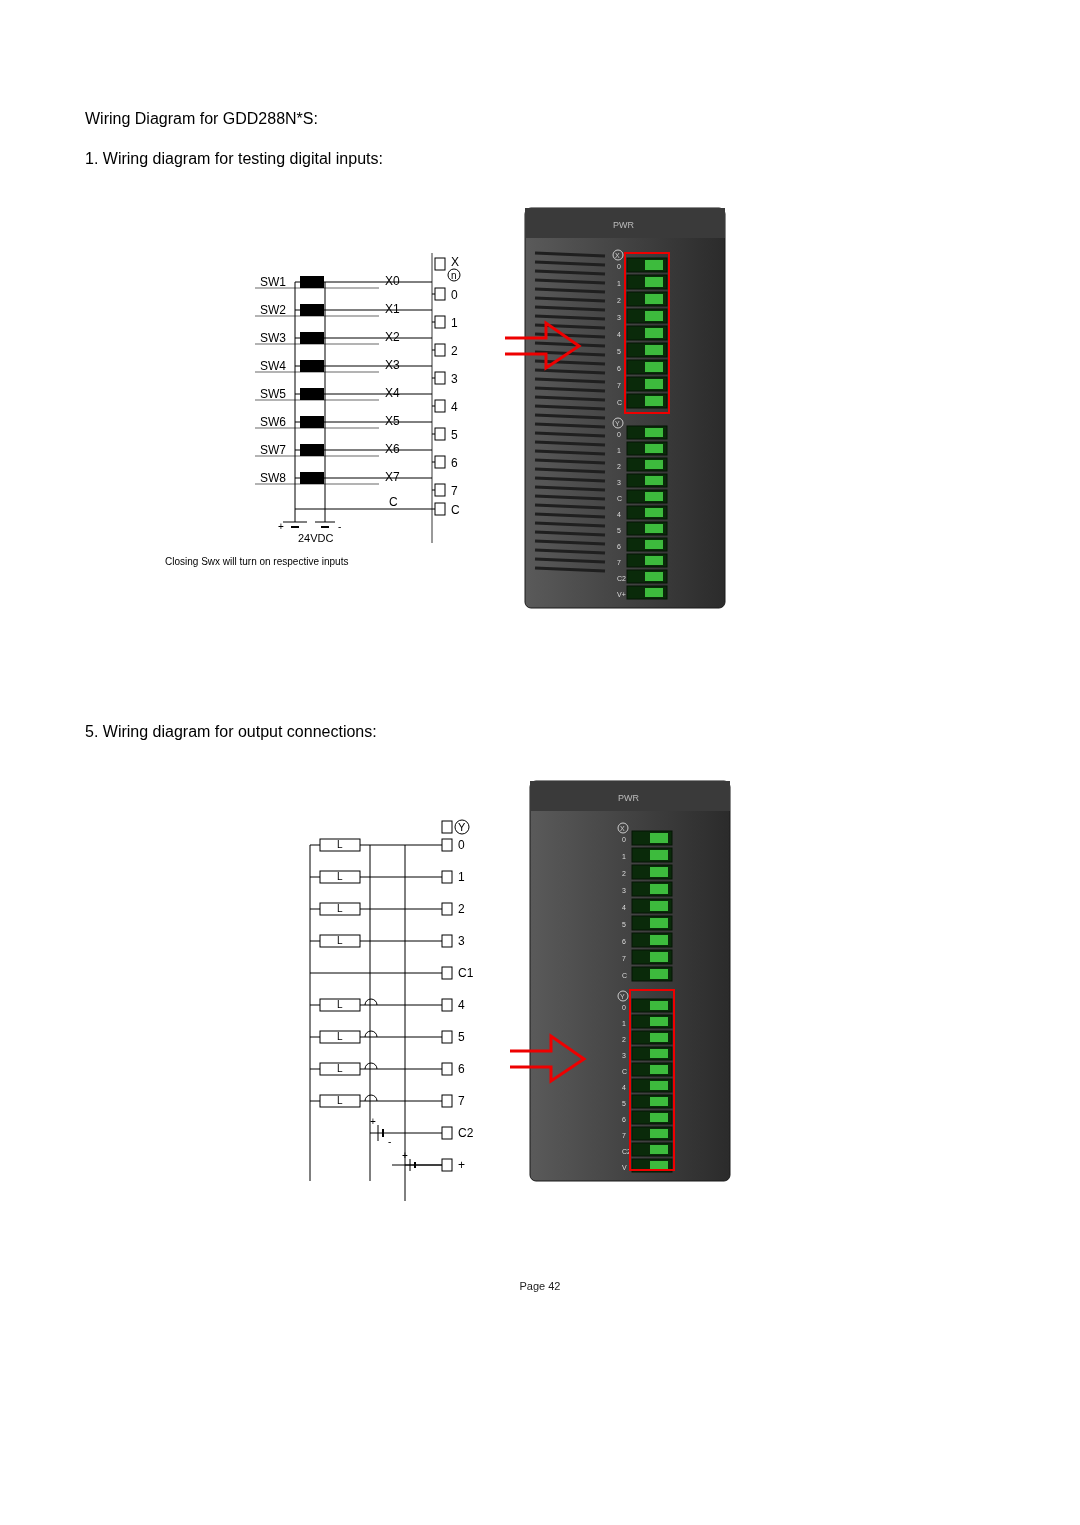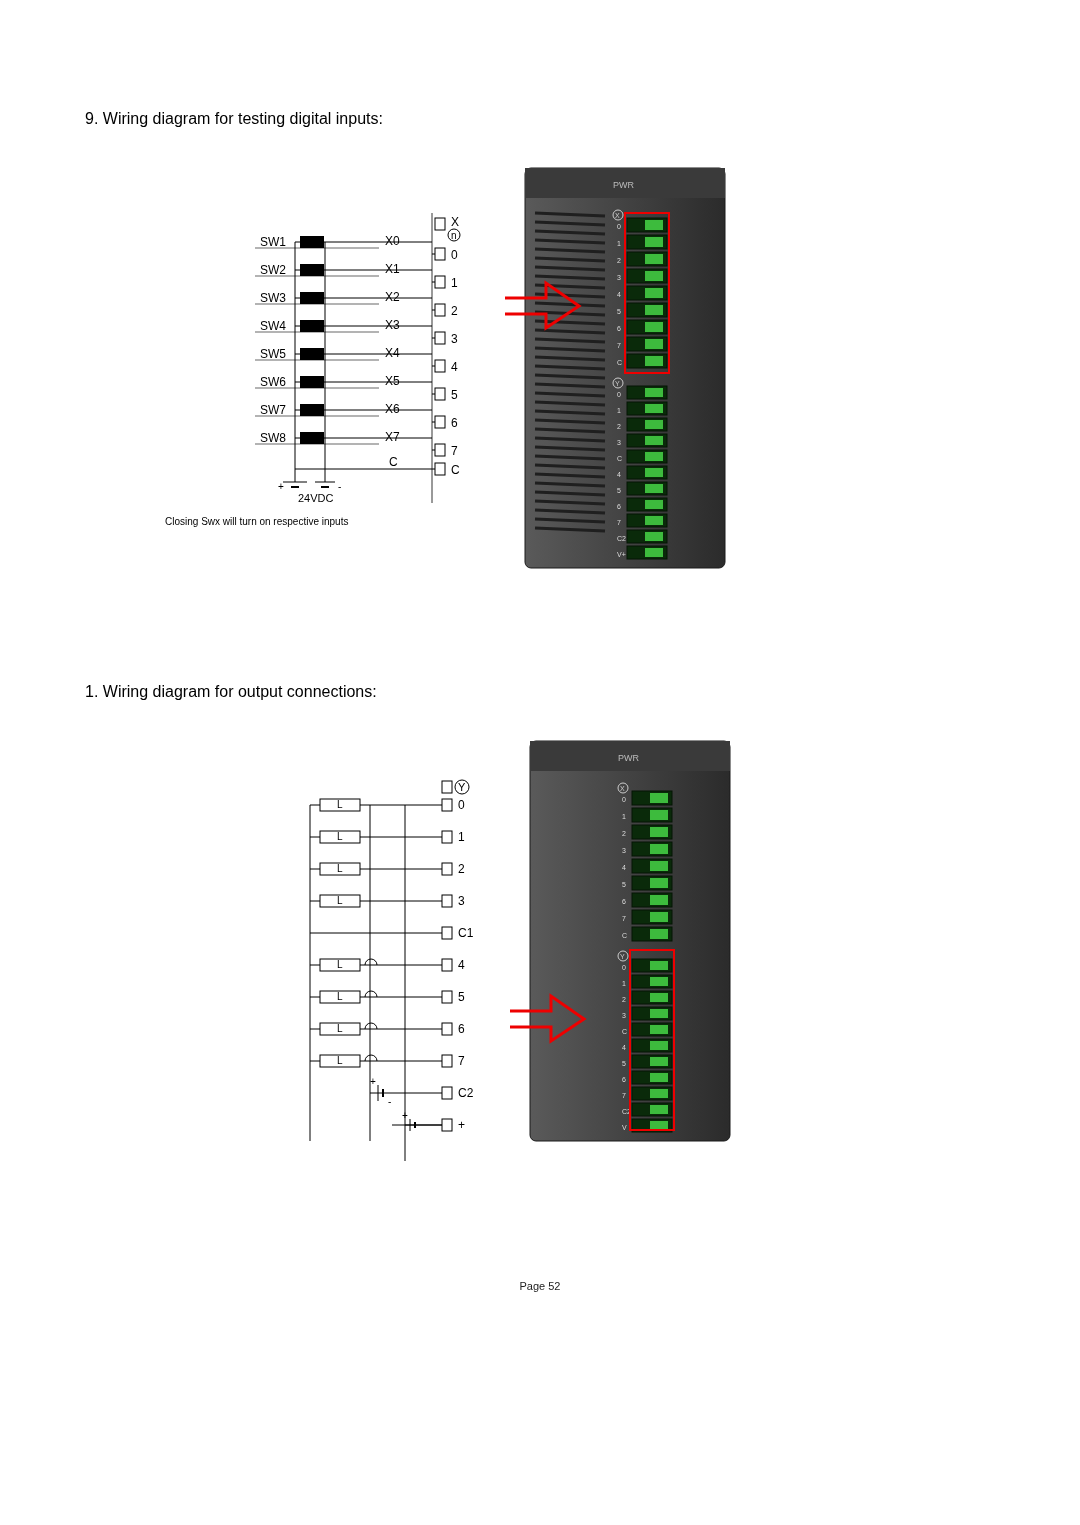--- a/index.html
+++ b/index.html
@@ -11,21 +11,22 @@
   .schematic{position:absolute;left:0;top:0;}
   .caption{position:absolute;left:10px;top:348px;font-size:10px;}
   .module{position:absolute;}
   .pagefoot{position:absolute;left:0;width:1080px;text-align:center;font-size:11px;color:#222;top:1280px;}
 </style>
 </head>
 <body>
 
 <div class="page">
   <div class="body">
-    <div class="subheading">9. Wiring diagram for testing digital inputs:</div>
+    <div class="heading">Wiring Diagram for GDD288N*S:</div>
+    <div class="subheading">1. Wiring diagram for testing digital inputs:</div>
 
     <div class="figwrap">
       <svg class="schematic" width="320" height="360" viewBox="0 0 320 360">
         <g font-family="Arial" font-size="12" fill="#000" stroke="none">
 
           <line x1="277" y1="45" x2="277" y2="335" stroke="#000" stroke-width="0.8"></line>
 
           <rect x="280" y="50" width="10" height="12" fill="none" stroke="#000"></rect>
           <text x="296" y="58">X</text>
           <circle cx="299" cy="67" r="6" fill="none" stroke="#000"></circle>
@@ -254,21 +255,21 @@
         <circle cx="113" cy="225" r="5" fill="none" stroke="#ccc"></circle>
           <text x="110" y="228" font-size="7" fill="#ccc">Y</text>
 
         <g>
           <path d="M 60 145 L 110 145 L 110 130 L 140 150 L 110 170 L 110 155 L 60 155 Z" fill="#e00" fill-opacity="0.0"></path>
           <path d="M 35 140 L 85 140 L 85 125 L 118 148 L 85 170 L 85 156 L 35 156 Z" fill="none" stroke="#e00" stroke-width="3" transform="translate(-44,0)"></path>
         </g>
       </svg>
     </div>
 
-    <div class="subheading" style="margin-top:50px;">1. Wiring diagram for output connections:</div>
+    <div class="subheading" style="margin-top:50px;">5. Wiring diagram for output connections:</div>
 
     <div class="figwrap" style="height:480px;margin-left:125px;">
       <svg class="schematic" width="280" height="440" viewBox="0 0 280 440">
         <g font-family="Arial" font-size="12" fill="#000" stroke="none">
           <rect x="232" y="40" width="10" height="12" fill="none" stroke="#000"></rect>
           <circle cx="252" cy="46" r="7" fill="none" stroke="#000"></circle>
           <text x="248" y="50" font-size="11">Y</text>
           <g id="rows2">
               <rect x="232" y="58" width="10" height="12" fill="none" stroke="#000"></rect>
               <text x="248" y="68" font-size="12">0</text>
@@ -429,14 +430,14 @@
         <circle cx="113" cy="57" r="5" fill="none" stroke="#ccc"></circle>
           <text x="110" y="60" font-size="7" fill="#ccc">X</text>
         <circle cx="113" cy="225" r="5" fill="none" stroke="#ccc"></circle>
           <text x="110" y="228" font-size="7" fill="#ccc">Y</text>
         <g>
           <path d="M -9 280 L 41 280 L 41 265 L 74 288 L 41 310 L 41 296 L -9 296 Z" fill="none" stroke="#e00" stroke-width="3"></path>
         </g>
       </svg>
     </div>
   </div>
-  <div class="pagefoot">Page 52</div>
+  <div class="pagefoot">Page 42</div>
 </div>
 
 </body></html>

